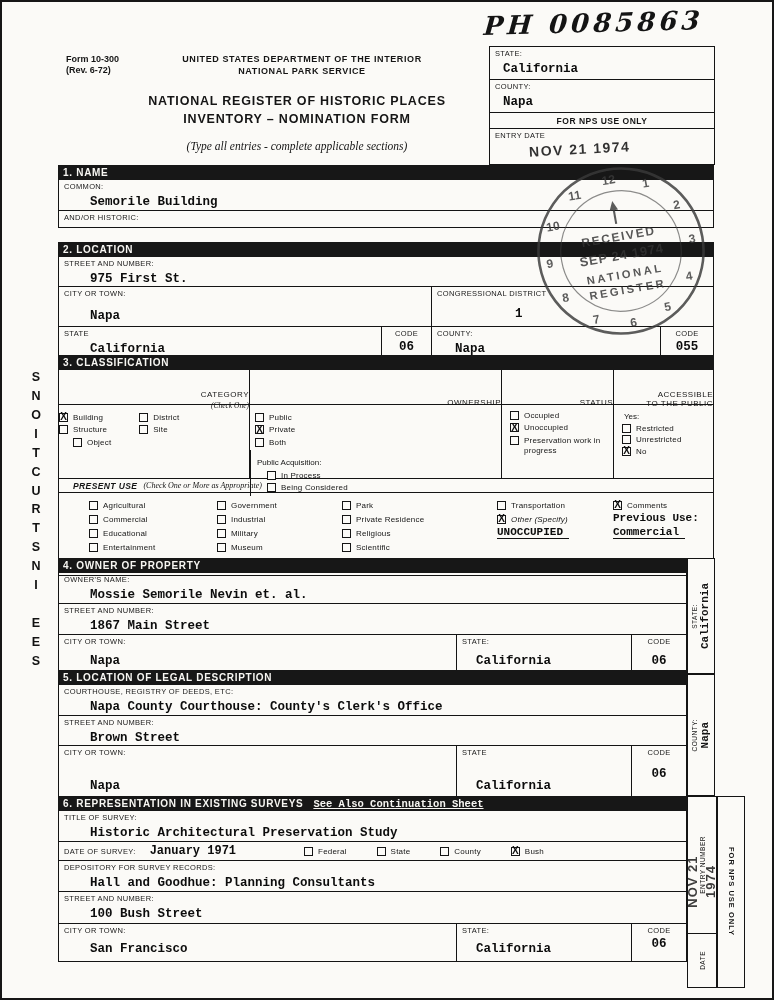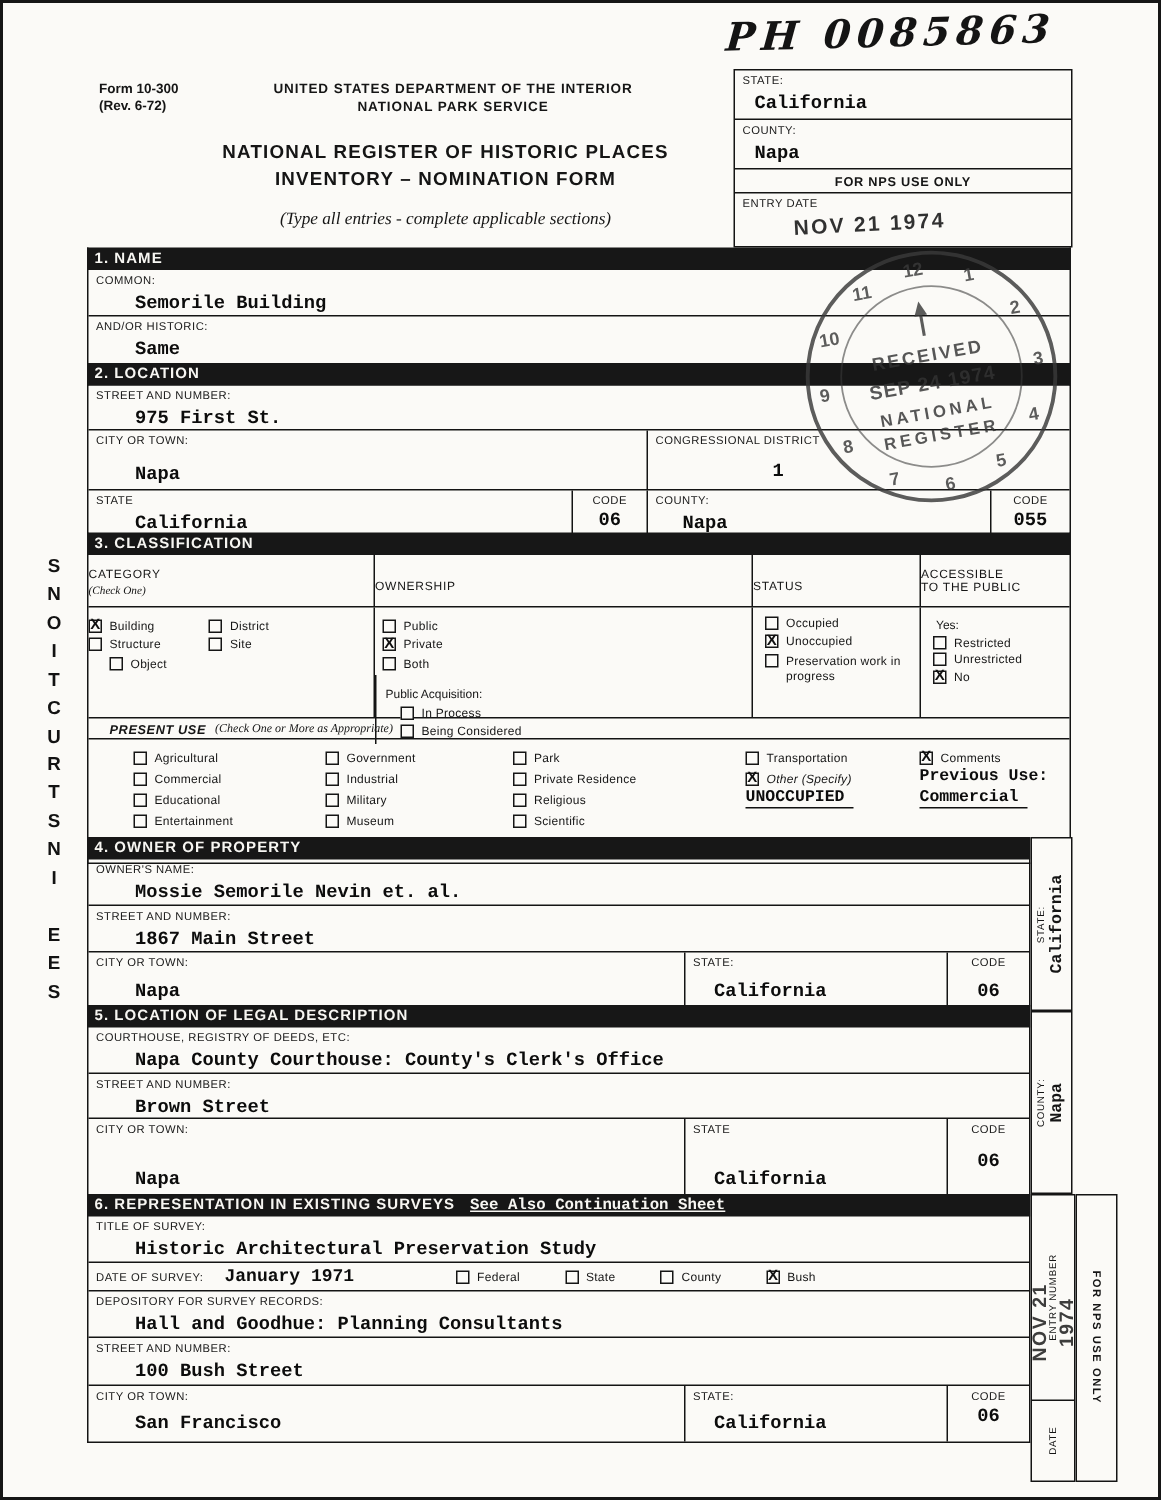--- a/index.html
+++ b/index.html
@@ -45,21 +45,21 @@
   
   .cbi { display:flex; align-items:center; margin:3.5px 0; }
   .cb { position:relative; width:9px; height:9px; border:1.3px solid #151515; flex:none; background:#fcfbf8; }
   .cb.checked::after { content:"X"; position:absolute; left:50%; top:50%; transform:translate(-50%,-54%); font-size:10px; font-weight:700; color:#101010; }
   .cbl { font-size:8px; margin-left:5px; letter-spacing:.2px; white-space:nowrap; }
   .cbl.it { font-style:italic; }
   .cbi.wrap { align-items:flex-start; }
   .cbi.wrap .cbl { white-space:normal; width:78px; line-height:1.35; }
 
   
-  .ch { text-align:left; padding-top:8px; }
+  .ch { text-align:right; padding-top:20px; }
   .ch + .ch { border-left:1.2px solid #141414; }
   .ch-t { font-size:8px; letter-spacing:.5px; }
   .ch-s { font-size:7.5px; font-style:italic; font-family:"Liberation Serif", serif; margin-top:2px; }
   .cls-cell { padding-top:2px; }
   .cls-cell + .cls-cell { border-left:1.2px solid #141414;flex-direction:column; }
   .subcol { padding-top:2px; }
   .pa-label { font-size:8px; margin:6px 0 2px 2px; }
   .pa-ind { margin-left:12px; }
   .yes-label { font-size:8px; margin:5px 0 1px 2px; }
   .pu-bar { height:14px; align-items:center; padding-left:14px; gap:6px; }
@@ -159,21 +159,21 @@
   <div class="sec" id="sec1">
     <div class="sec-hdr">
       <span>1.  NAME</span>
     </div>
     <div class="row" style="height:30px">
       <div class="cell grow">
         <div class="lbl">COMMON:</div>
         <div class="val">Semorile Building</div>
       </div>
     </div>
-    <div class="row" style="height:46px">
+    <div class="row" style="height:17px">
       <div class="cell grow">
         <div class="lbl">AND/OR HISTORIC:</div>
         <div class="val">Same</div>
       </div>
     </div>
   </div>
 
   <div class="sec" id="sec2">
     <div class="sec-hdr">
       <span>2.  LOCATION</span>

